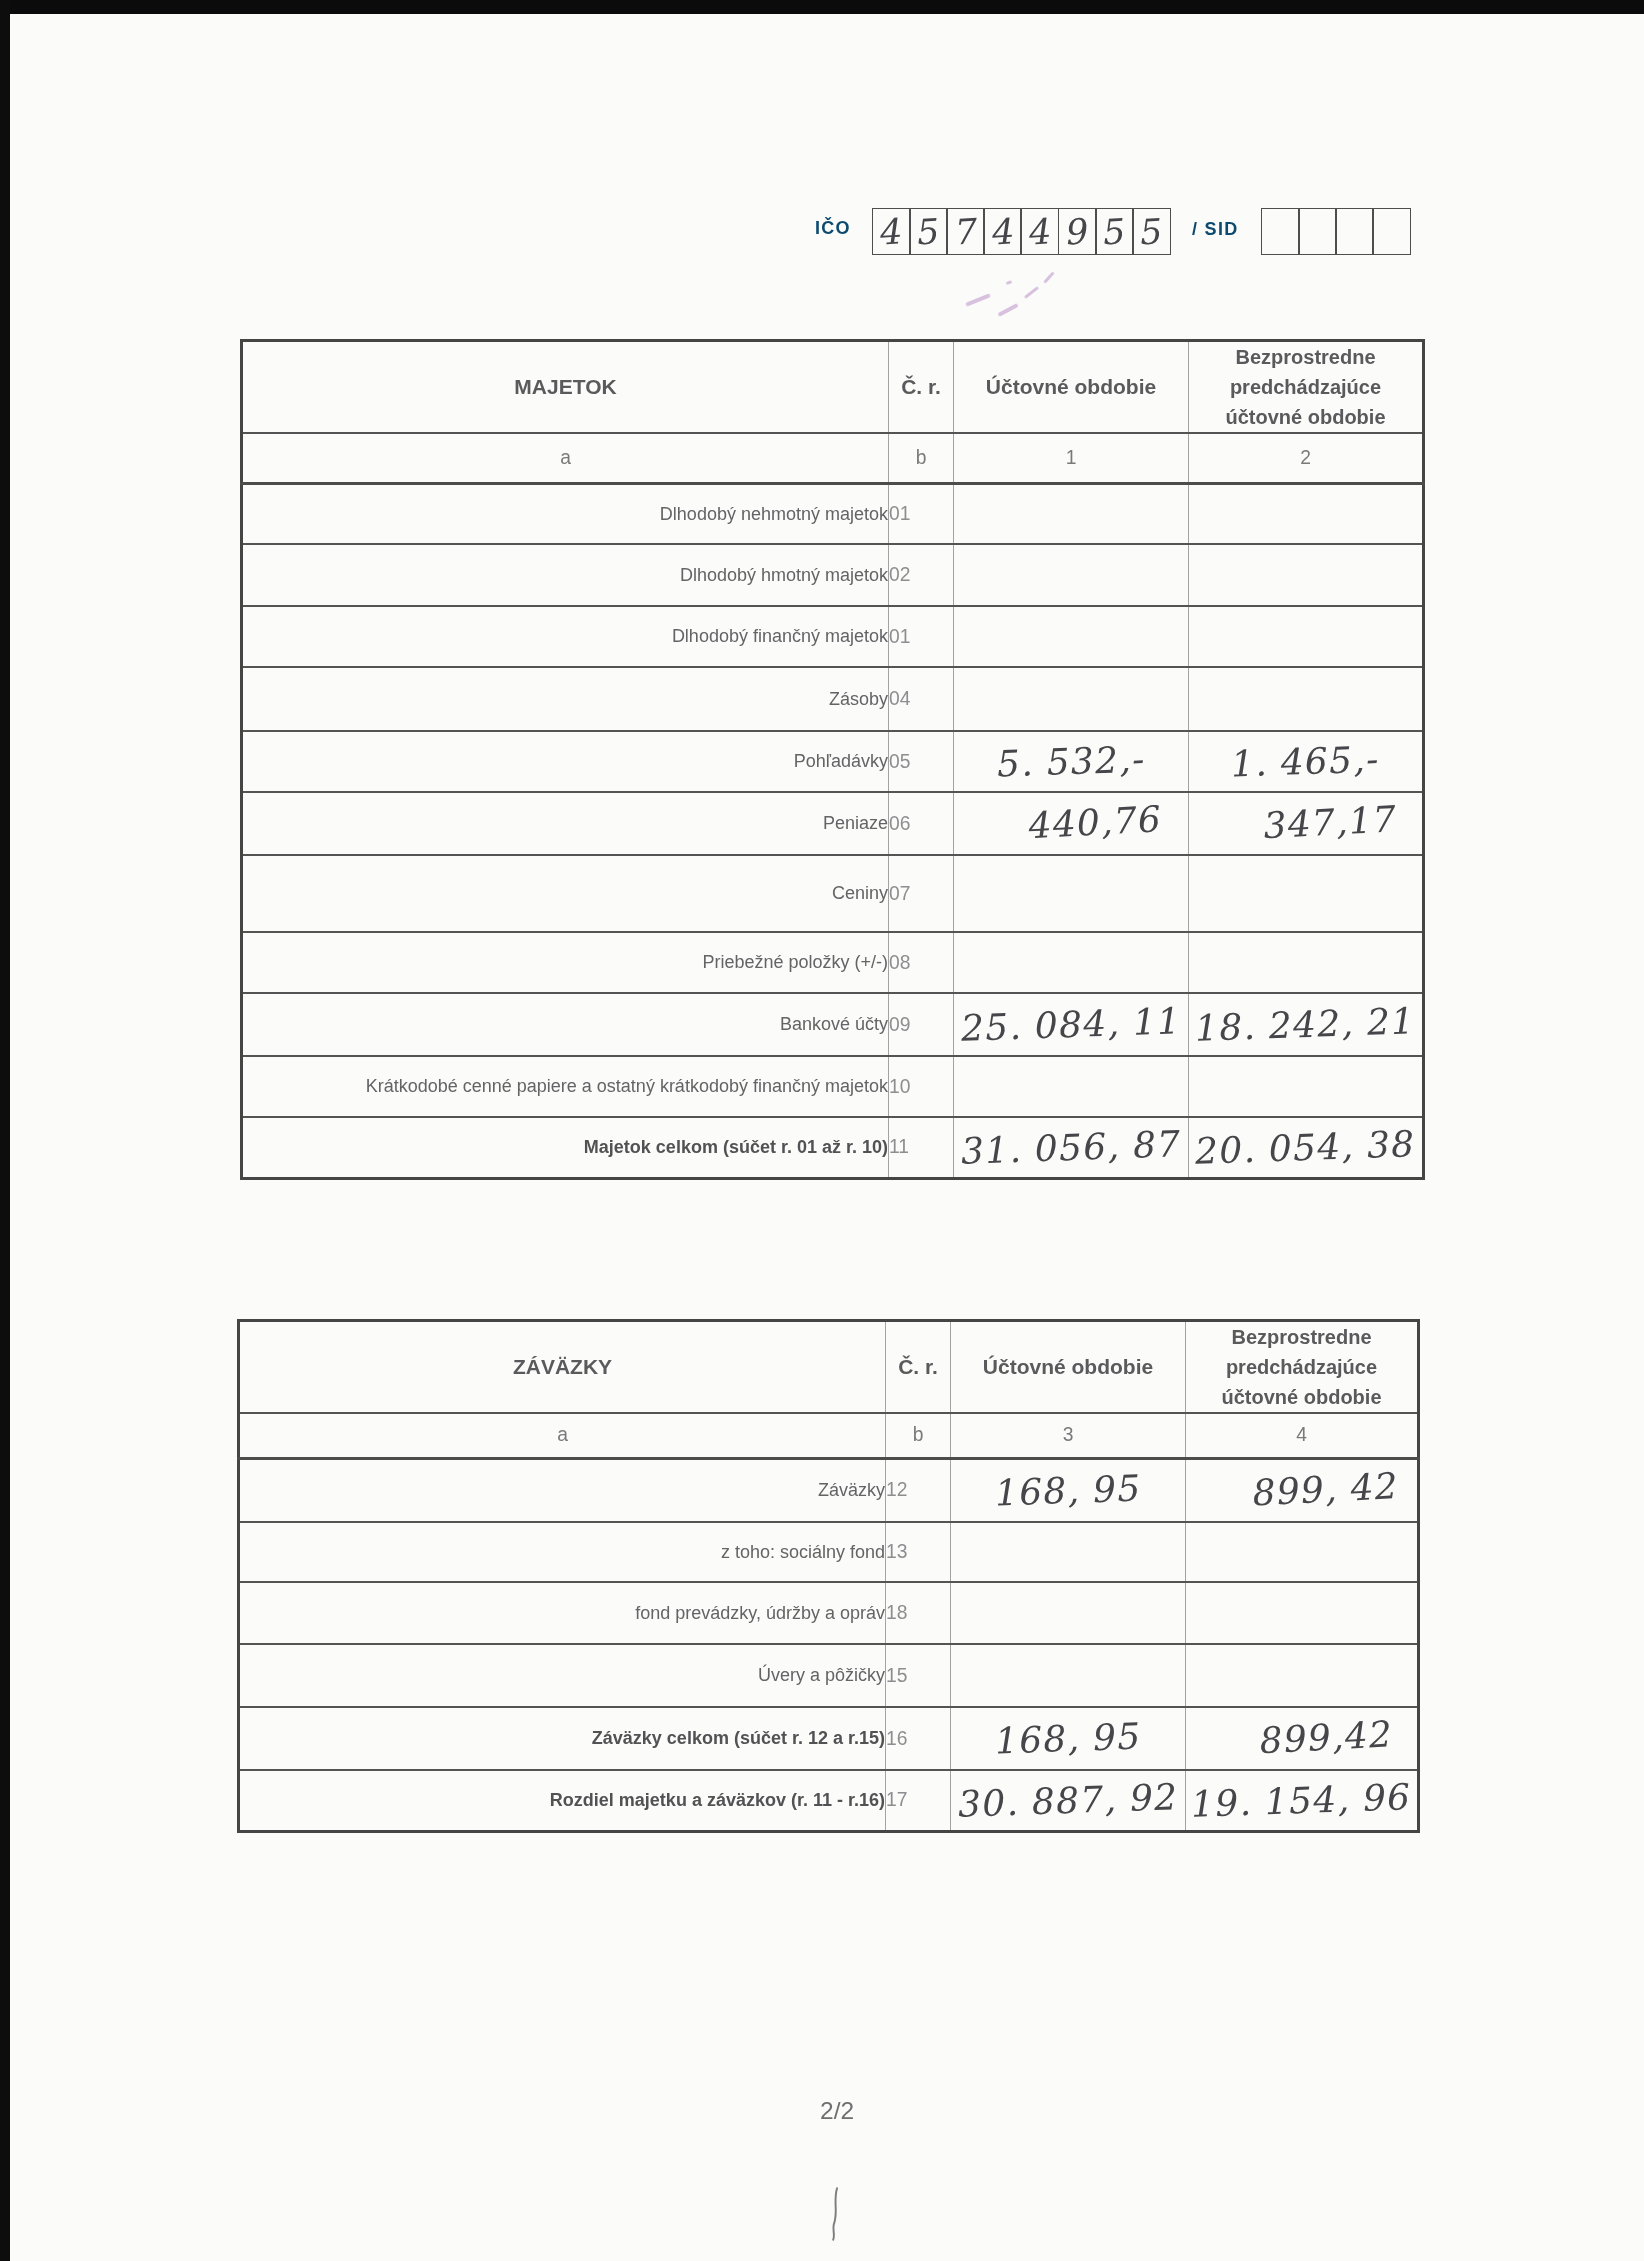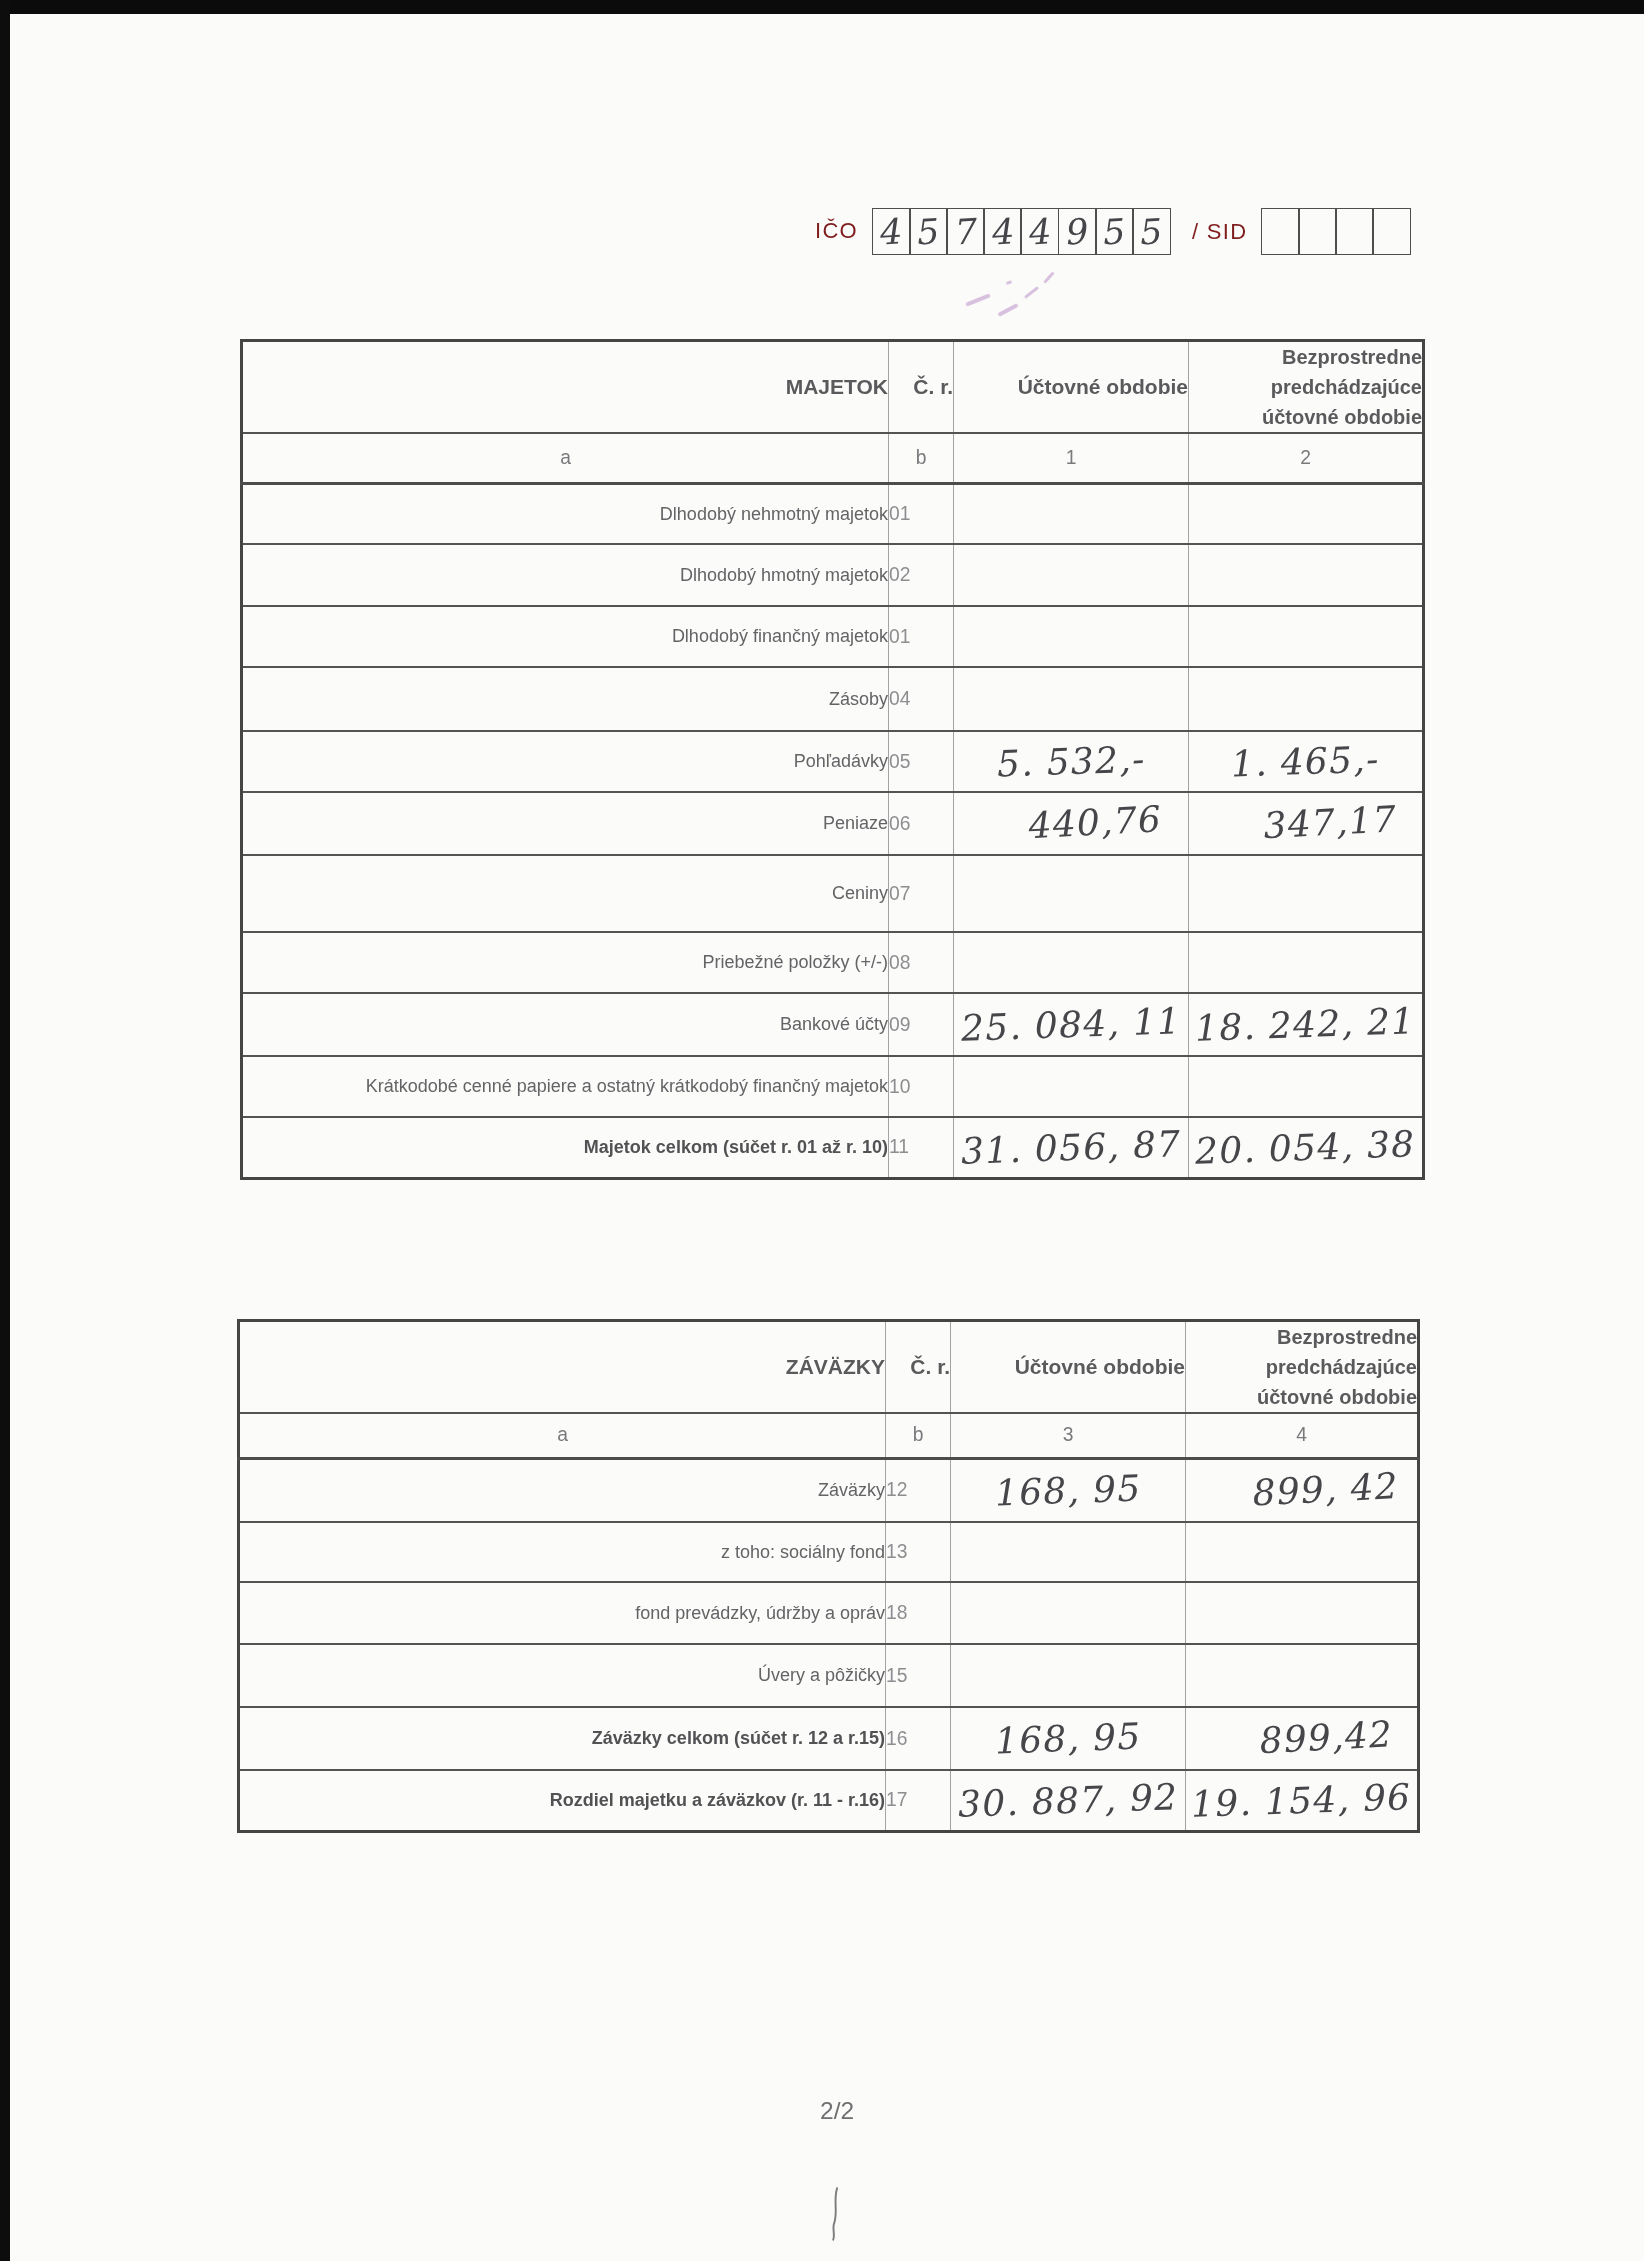--- a/index.html
+++ b/index.html
@@ -8,21 +8,21 @@
     position:relative;
     background:#fbfbfa;
     font-family:"Liberation Sans", sans-serif;
     overflow:hidden;
   }
   
   .scan-bar-top  { position:absolute; left:0; top:0; width:1644px; height:14px; background:#0b0b0b; }
   .scan-bar-left { position:absolute; left:0; top:0; width:10.3px; height:2261px; background:#0d0d0d; }
 
   
-  .ico-label { position:absolute; font-size:22px; color:#7f1d1d; letter-spacing:1.3px; }
+  .ico-label { position:absolute; font-size:18px; color:#0c4a6e; letter-spacing:1.3px;font-weight:bold; }
   .digit-grid { position:absolute; display:flex; }
   .digit-cell {
     width:37px; height:45px;
     border:1.9px solid #4e4e4e; margin-left:-1.9px;
     display:flex; align-items:center; justify-content:center;
   }
   .digit-cell:first-child { margin-left:0; }
   .hw, .digit-cell span {
     font-family:"DejaVu Serif", serif; font-style:italic;
     color:#46464a;
@@ -39,21 +39,21 @@
     border-left:1.3px solid #a3a3a3;
     border-top:2.6px solid #545454;
     overflow:hidden; vertical-align:middle;
     padding:0;
   }
   table.doc tr.subheader td { border-bottom:3.2px solid #4c4c4c; }
   td.label { padding:3.9px 6.4px 3.9px 10.3px; font-size:18px; color:#646467; line-height:1.35; text-align:right; }
   td.label.indent { padding-left:83px; }
   tr.bold td.label { font-weight:bold; color:#525255; }
   td.line-num { font-size:19.3px; color:#8e8e91; }
-  td.hcell { text-align:right; font-weight:bold; font-size:21px; color:#5a5a5d; line-height:1.5; padding:2.6px; }
+  td.hcell { text-align:center; font-weight:bold; font-size:21px; color:#5a5a5d; line-height:1.5; padding:2.6px; }
   td.sub { text-align:center; font-size:19.3px; color:#7a7a7d; }
   td.val { text-align:center; }
   .hw { display:inline-block; font-size:36px; letter-spacing:1.3px; white-space:nowrap; transform:rotate(-2deg); }
   td.val.pull-right .hw { transform:rotate(-3deg) translateX(24.5px); }
 
   .page-number { position:absolute; font-size:24.5px; color:#6f6f72; font-family:"Liberation Sans", sans-serif; }
   .pen-mark { position:absolute; }
 </style>
 </head>
 <body>

